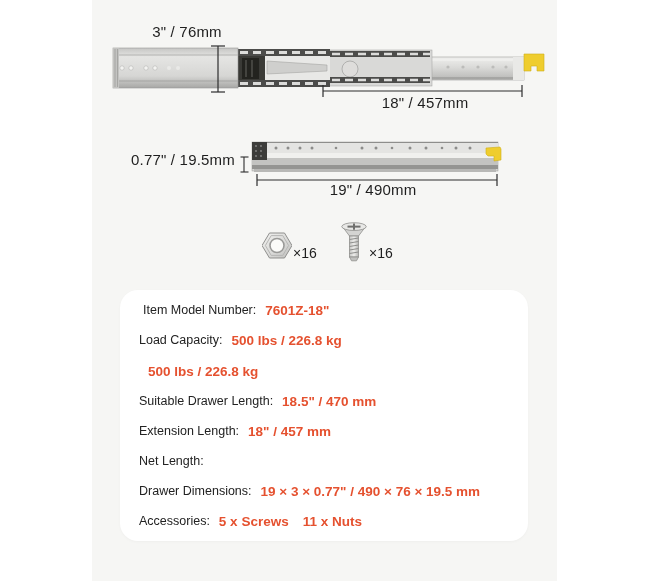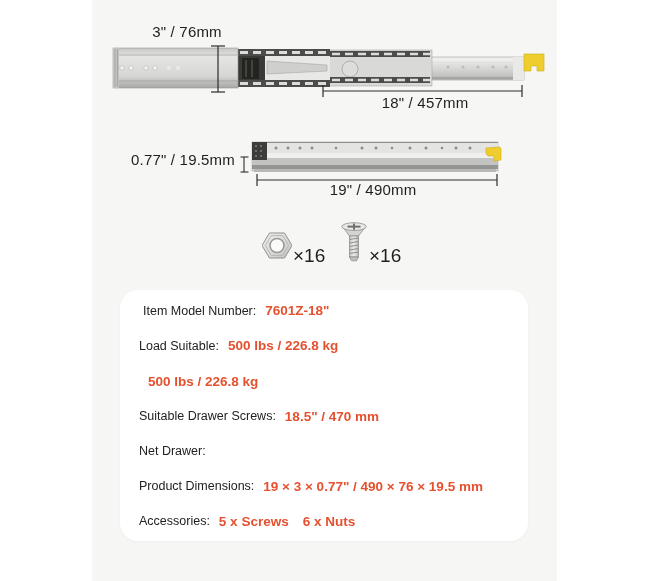--- a/index.html
+++ b/index.html
@@ -9,29 +9,29 @@
   }
   .panel{position:absolute;left:92px;top:0;width:465px;height:581px;background:var(--panel-bg,#F6F6F4);}
   .abs{position:absolute;}
   .dim-label{
     position:absolute;font-size:15px;color:#1e1e1e;letter-spacing:.2px;
     white-space:nowrap;
   }
   .center{text-align:center;}
   .right{text-align:right;}
   .count-label{
-    position:absolute;font-size:19px;font-weight:500;color:#1f1f1f;white-space:nowrap;
+    position:absolute;font-size:14px;font-weight:500;color:#1f1f1f;white-space:nowrap;
   }
   .spec-card{
     position:absolute;left:120px;top:290px;width:408px;height:251px;
     background:var(--card-bg,#fff);border-radius:18px;box-sizing:border-box;
     padding:13px 14px 12px 19px;display:flex;flex-direction:column;justify-content:space-between;
     box-shadow:0 1px 3px rgba(0,0,0,0.03);
   }
-  .spec-row{display:flex;align-items:center;font-size:12.5px;color:var(--text,#222);white-space:nowrap;}
+  .spec-row{display:flex;align-items:flex-start;font-size:12.5px;color:var(--text,#222);white-space:nowrap;}
   .spec-row:first-child{padding-left:4px;}
   .spec-label{color:var(--text,#222);}
   .spec-value{font-weight:bold;color:var(--accent,#E5512F);font-size:13.5px;margin-left:9px;}
   .spec-value + .spec-value{margin-left:14px;}
   svg .yellow{fill:var(--slide-yellow,#EFCD2E);}
 </style>
 </head>
 <body>
 
 <div class="panel"></div>
@@ -206,35 +206,39 @@
   <path d="M9.5 35 L18.5 35 L16.5 38.8 L11.5 38.8 z" fill="#c0c0be" stroke="#8f8f8d" stroke-width="0.8"></path>
 </svg>
 <span class="count-label" style="left:369px;top:245px">×16</span>
 
 <div class="spec-card">
   <div class="spec-row">
     <span class="spec-label">Item Model Number:</span>
     <span class="spec-value">7601Z-18"</span>
   </div>
   <div class="spec-row">
-    <span class="spec-label">Load Suitable:</span>
+    <span class="spec-label">Load Capacity:</span>
     <span class="spec-value">500 lbs / 226.8 kg</span>
   </div>
   <div class="spec-row">
     <span class="spec-value">500 lbs / 226.8 kg</span>
   </div>
   <div class="spec-row">
-    <span class="spec-label">Suitable Drawer Screws:</span>
+    <span class="spec-label">Suitable Drawer Length:</span>
     <span class="spec-value">18.5" / 470 mm</span>
   </div>
   <div class="spec-row">
-    <span class="spec-label">Net Drawer:</span>
-  </div>
-  <div class="spec-row">
-    <span class="spec-label">Product Dimensions:</span>
+    <span class="spec-label">Extension Length:</span>
+    <span class="spec-value">18" / 457 mm</span>
+  </div>
+  <div class="spec-row">
+    <span class="spec-label">Net Length:</span>
+  </div>
+  <div class="spec-row">
+    <span class="spec-label">Drawer Dimensions:</span>
     <span class="spec-value">19 × 3 × 0.77" / 490 × 76 × 19.5 mm</span>
   </div>
   <div class="spec-row">
     <span class="spec-label">Accessories:</span>
     <span class="spec-value">5 x Screws</span>
-    <span class="spec-value">6 x Nuts</span>
+    <span class="spec-value">11 x Nuts</span>
   </div>
 </div>
 
 </body></html>

